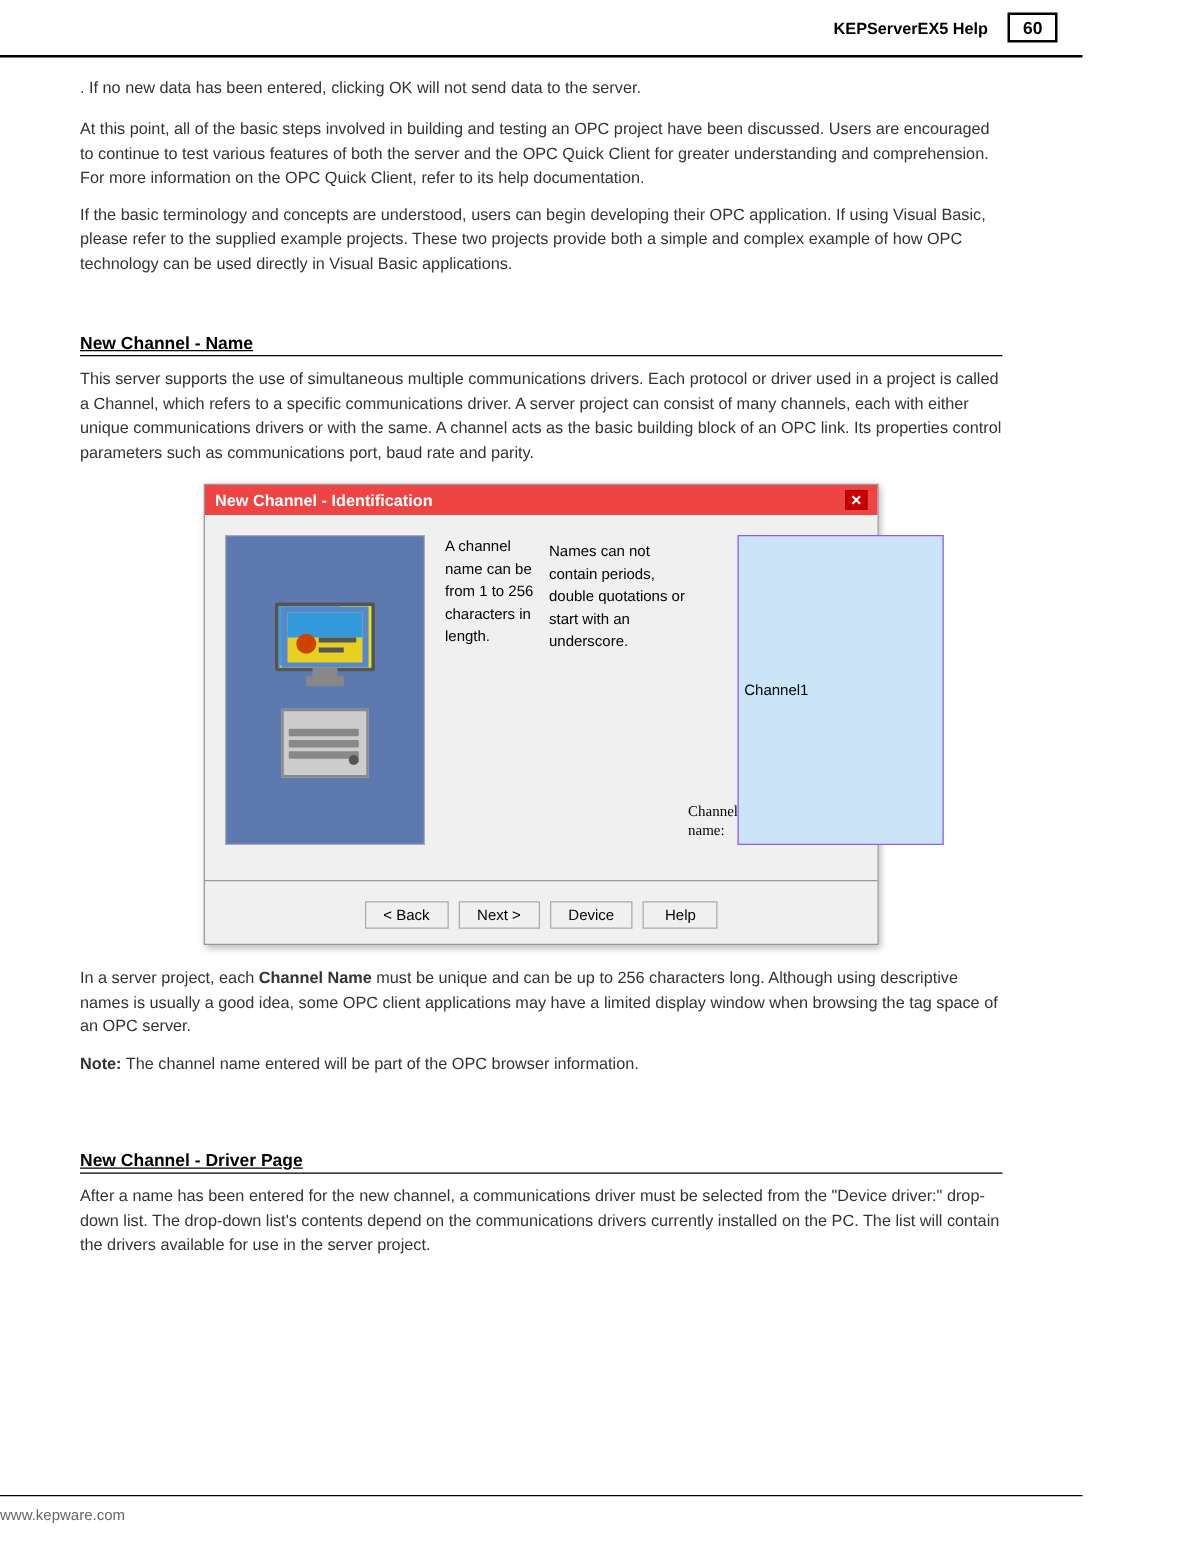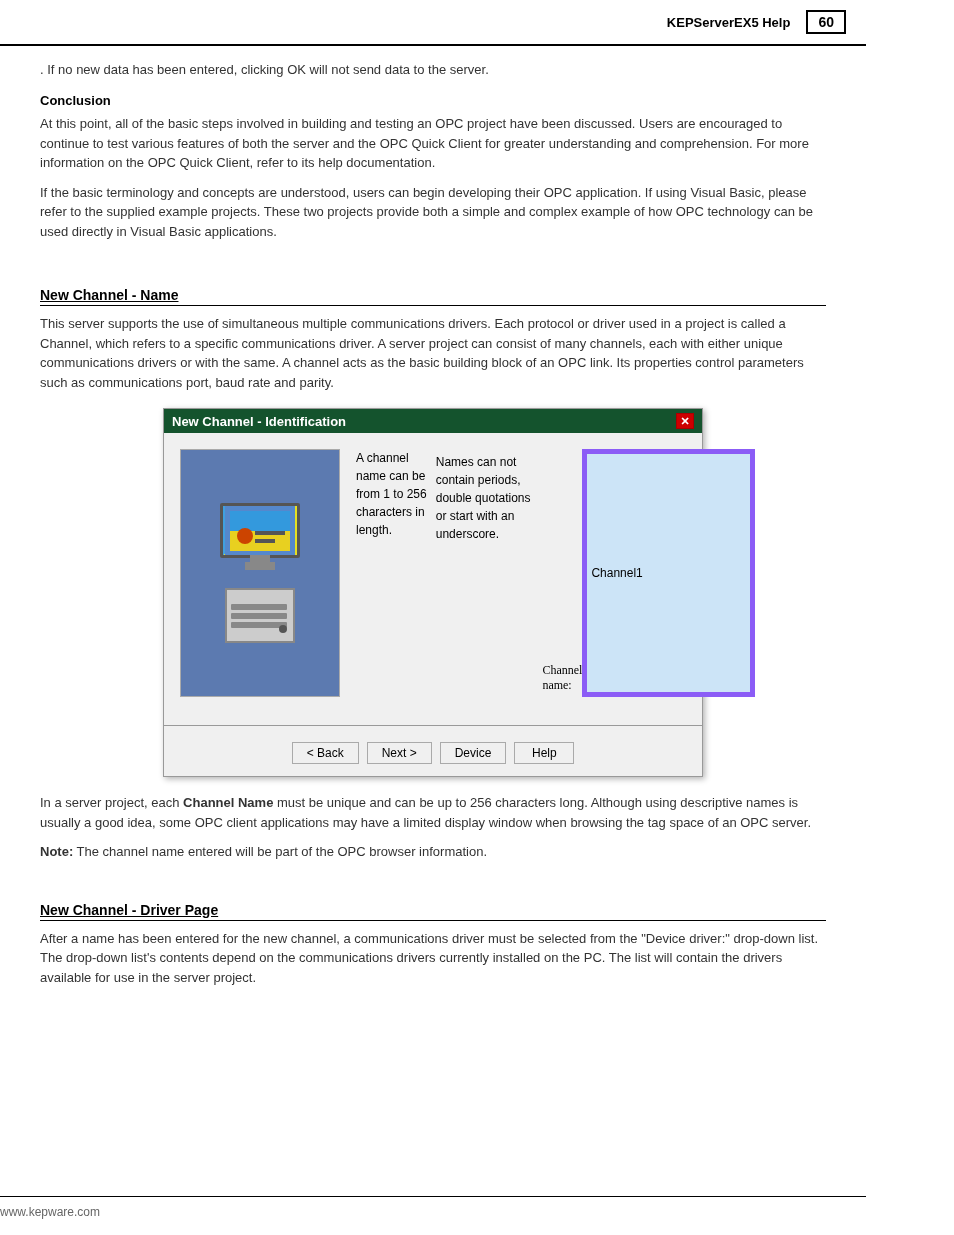--- a/index.html
+++ b/index.html
@@ -35,21 +35,21 @@
     }
     .header-page-num {
       font-size: 14px;
       font-weight: bold;
       border: 2px solid #000;
       padding: 2px 10px;
     }
 
     
     .content {
-      padding: 0 40px;
+      padding: 0 64px;
     }
 
     .intro-note {
       font-size: 13px;
       margin-bottom: 16px;
       color: #333;
     }
 
     
     .conclusion-heading {
@@ -85,21 +85,21 @@
     
     .dialog-container {
       border: 1px solid #999;
       background: #f0f0f0;
       width: 540px;
       margin: 16px auto;
       box-shadow: 2px 2px 6px rgba(0,0,0,0.3);
     }
 
     .dialog-titlebar {
-      background: #14532d;
+      background: #ef4444;
       color: #fff;
       padding: 4px 8px;
       font-size: 13px;
       font-weight: bold;
       display: flex;
       justify-content: space-between;
       align-items: center;
     }
 
     .dialog-titlebar-close {
@@ -223,21 +223,21 @@
     .channel-name-label {
       font-size: 12px;
       margin-top: auto;
       padding-top: 30px;
       margin-bottom: 4px;
       color: #000;
       font-family: Liberation Serif, serif;
     }
 
     .channel-name-input {
-      border: 5px solid #8b5cf6;
+      border: 1px solid #8b5cf6;
       background: #cce4f7;
       padding: 2px 4px;
       font-size: 12px;
       width: 240px;
       outline: none;
     }
 
     .dialog-separator {
       border: none;
       border-top: 1px solid #999;
@@ -268,21 +268,21 @@
       color: #333;
     }
 
     .body-text strong {
       font-weight: bold;
     }
 
     .note-text {
       font-size: 13px;
       line-height: 1.5;
-      margin-bottom: 4px;
+      margin-bottom: 24px;
       color: #333;
     }
 
     .note-text strong {
       font-weight: bold;
     }
 
     
     .page-footer {
       position: absolute;
@@ -305,21 +305,20 @@
   <div class="page-header">
     <span class="header-title">KEPServerEX5 Help</span>
     <span class="header-page-num">60</span>
   </div>
 
   <div class="content">
 
     <p class="intro-note">. If no new data has been entered, clicking OK will not send data to the server.</p>
 
     <div class="conclusion-section">
-      <p class="conclusion-heading">Conclusion</p>
       <p class="conclusion-text">At this point, all of the basic steps involved in building and testing an OPC project have been discussed. Users are encouraged to continue to test various features of both the server and the OPC Quick Client for greater understanding and comprehension. For more information on the OPC Quick Client, refer to its help documentation.</p>
       <p class="conclusion-text">If the basic terminology and concepts are understood, users can begin developing their OPC application. If using Visual Basic, please refer to the supplied example projects. These two projects provide both a simple and complex example of how OPC technology can be used directly in Visual Basic applications.</p>
     </div>
 
     <div class="spacer"></div>
 
     <div class="new-channel-name-section">
       <h2 class="section-heading">New Channel - Name</h2>
       <p class="section-text">This server supports the use of simultaneous multiple communications drivers. Each protocol or driver used in a project is called a Channel, which refers to a specific communications driver. A server project can consist of many channels, each with either unique communications drivers or with the same. A channel acts as the basic building block of an OPC link. Its properties control parameters such as communications port, baud rate and parity.</p>
 

